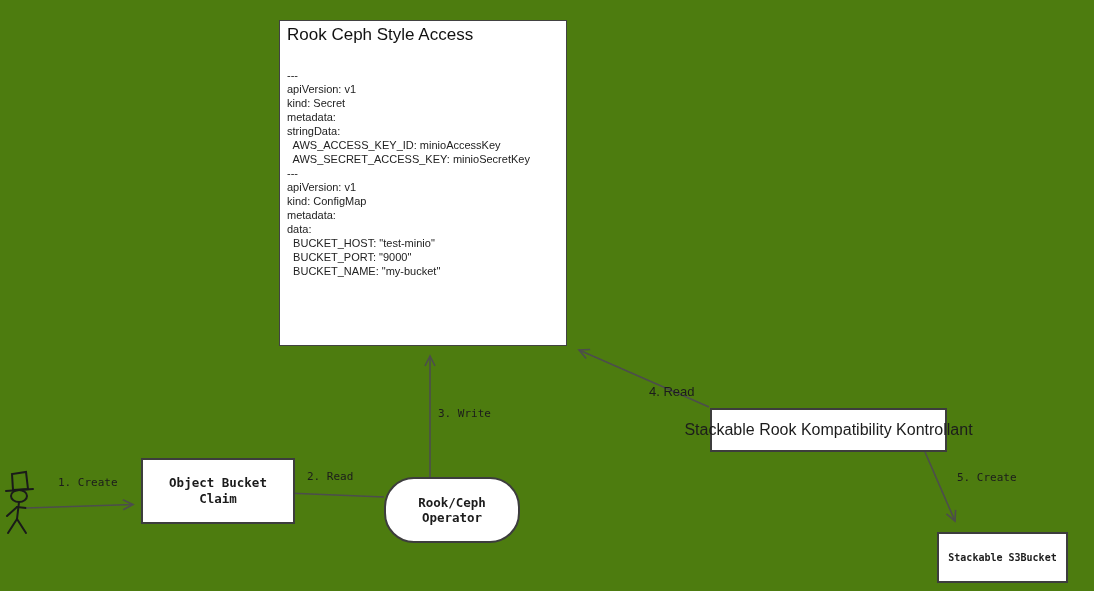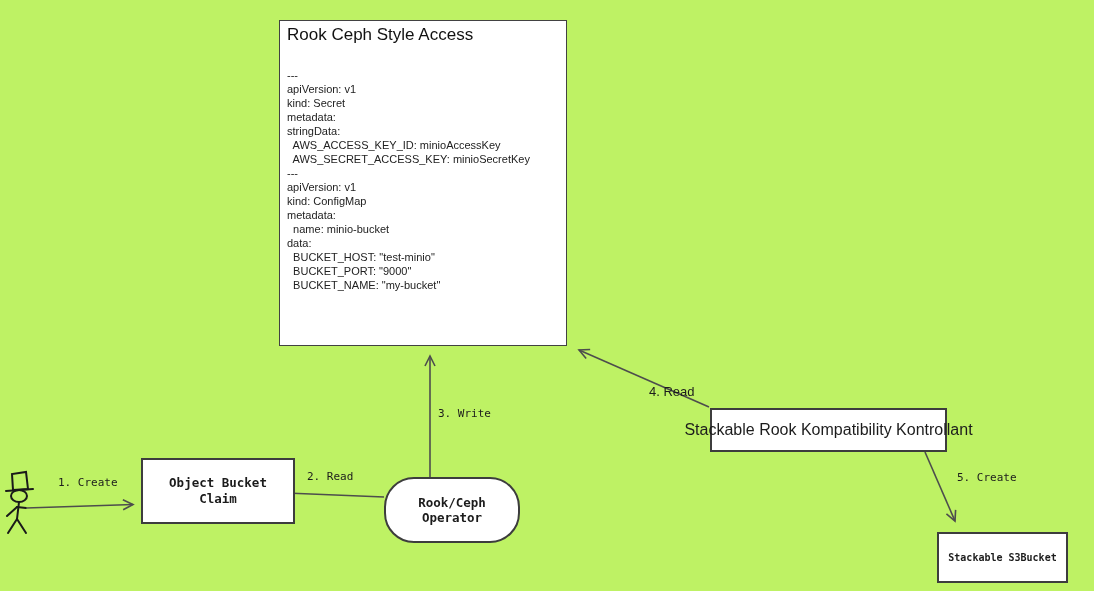--- a/index.html
+++ b/index.html
@@ -5,21 +5,21 @@
   html, body {
     margin: 0;
     padding: 0;
     background: #ffffff;
     font-family: "Liberation Sans", sans-serif;
   }
   #canvas {
     position: relative;
     width: 1094px;
     height: 591px;
-    background: #bef264;
+    background: #4d7c0f;
     overflow: hidden;
     color: #1a1a1a;
   }
   .abs { position: absolute; }
 
   
   .yaml-box {
     left: 279px; top: 20px;
     width: 288px; height: 326px;
     border: 1.6px solid #424242;
@@ -133,21 +133,20 @@
       <div>apiVersion: v1</div>
       <div>kind: Secret</div>
       <div>metadata:</div>
       <div>stringData:</div>
       <div>  AWS_ACCESS_KEY_ID: minioAccessKey</div>
       <div>  AWS_SECRET_ACCESS_KEY: minioSecretKey</div>
       <div>---</div>
       <div>apiVersion: v1</div>
       <div>kind: ConfigMap</div>
       <div>metadata:</div>
-      <div>  name: minio-bucket</div>
       <div>data:</div>
       <div>  BUCKET_HOST: "test-minio"</div>
       <div>  BUCKET_PORT: "9000"</div>
       <div>  BUCKET_NAME: "my-bucket"</div>
     </div>
   </div>
 
   <div class="abs node node-obc">
     <span>Object Bucket Claim</span>
   </div>

